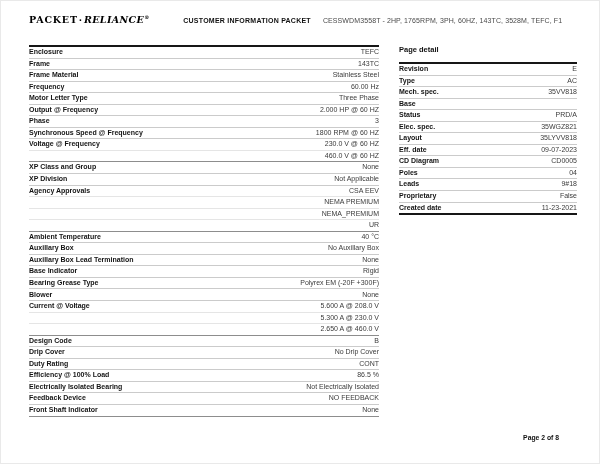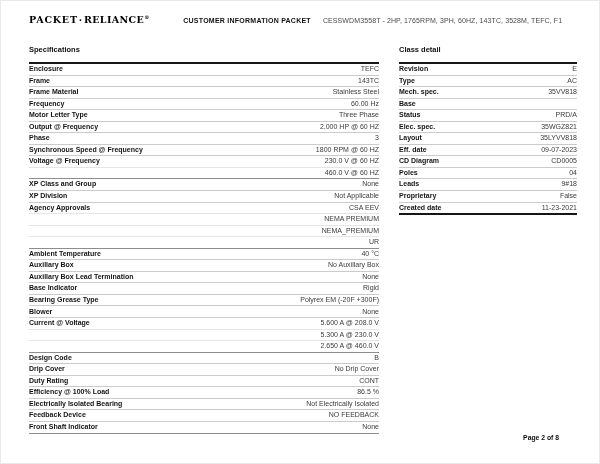--- a/index.html
+++ b/index.html
@@ -5,21 +5,21 @@
   html, body { margin:0; padding:0; }
   body {
     width:600px; height:464px; background:#ffffff; position:relative;
     font-family:"Liberation Sans", sans-serif; color:#1a1a1a; overflow:hidden;
   }
   .page { position:absolute; inset:0; border:1px solid #e9e9e9; box-sizing:border-box; }
 
   
   .header { position:absolute; left:28px; top:13px; right:20px; display:flex; align-items:baseline; white-space:nowrap; }
   .logo { font-family:"DejaVu Serif", serif; font-weight:bold; font-size:9.5px; letter-spacing:0.8px; color:#000; }
-  .logo .ital { letter-spacing:0.4px; }
+  .logo .ital { font-style:italic; letter-spacing:0.4px; }
   .logo .dot { padding:0 1px; }
   .logo .reg { font-size:5px; vertical-align:super; letter-spacing:0; }
   .doc-title { font-weight:bold; font-size:7px; letter-spacing:0.25px; margin-left:34px; color:#111; }
   .product { font-size:7px; color:#4a4a4a; margin-left:12px; letter-spacing:0.1px; }
 
   
   .col { position:absolute; top:44px; }
   .col-spec { left:28px; width:350px; }
   .col-part { left:398px; width:178px; }
   .col-title { font-size:7.5px; font-weight:bold; line-height:9px; margin-bottom:8px; color:#111; }
@@ -44,21 +44,20 @@
 
 <div class="page">
 
   <div class="header">
     <span class="logo"><span>PACKET</span><span class="dot">·</span><span class="ital">RELIANCE</span><span class="reg">®</span></span>
     <span class="doc-title">CUSTOMER INFORMATION PACKET</span>
     <span class="product">CESSWDM3558T - 2HP, 1765RPM, 3PH, 60HZ, 143TC, 3528M, TEFC, F1</span>
   </div>
 
   <div class="col col-spec">
-    <div class="col-title">Specifications</div>
     <div class="dtable" id="spec-table">
         <div class="trow">
           <span class="tlabel">Enclosure</span>
           <span class="tvalue">TEFC</span>
         </div>
         <div class="trow">
           <span class="tlabel">Frame</span>
           <span class="tvalue">143TC</span>
         </div>
         <div class="trow">
@@ -178,21 +177,21 @@
           <span class="tvalue">NO FEEDBACK</span>
         </div>
         <div class="trow gend">
           <span class="tlabel">Front Shaft Indicator</span>
           <span class="tvalue">None</span>
         </div>
       </div>
   </div>
 
   <div class="col col-part">
-    <div class="col-title">Class detail</div>
+    <div class="col-title">Page detail</div>
     <div class="dtable bottom-heavy" id="part-table">
         <div class="trow">
           <span class="tlabel">Revision</span>
           <span class="tvalue">E</span>
         </div>
         <div class="trow">
           <span class="tlabel">Type</span>
           <span class="tvalue">AC</span>
         </div>
         <div class="trow">

